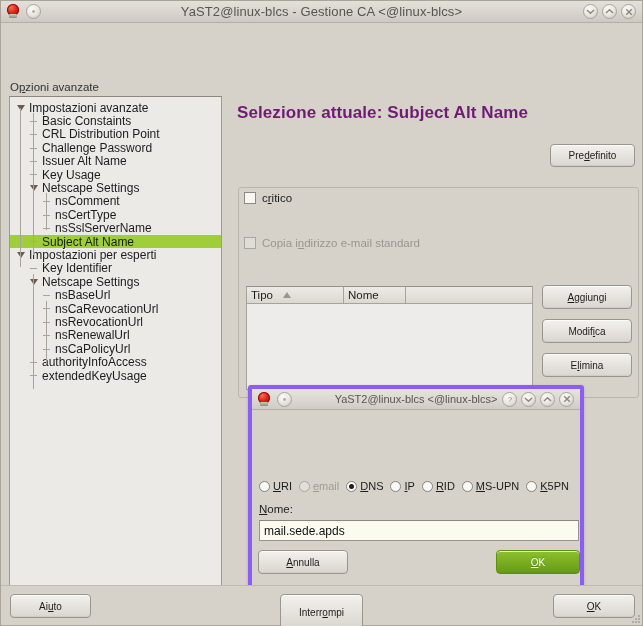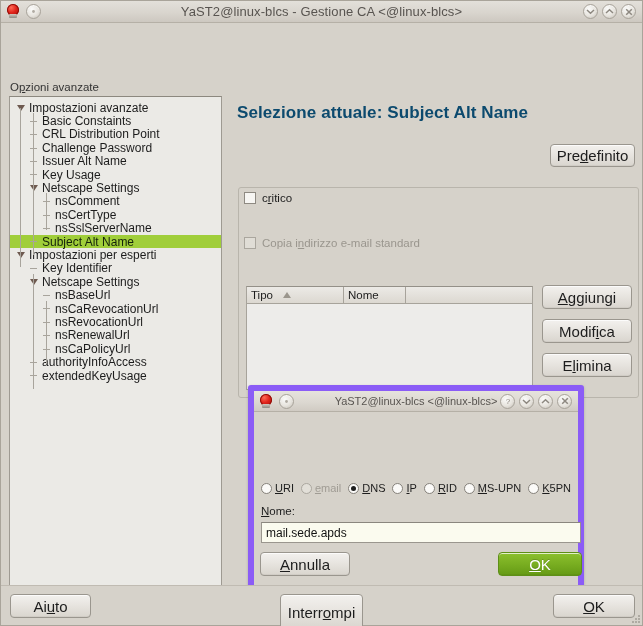--- a/index.html
+++ b/index.html
@@ -116,30 +116,30 @@
     background: #a0ce3a;
   }
   .tnode.sel .lbl { color: #14230a; }
 
   
   .vline { position: absolute; width: 1px; background: #a8a49c; }
 
   
   .heading {
     position: absolute; left: 236px; top: 80px;
-    font-size: 17px; font-weight: bold; color: #0c4a6e;
+    font-size: 17px; font-weight: bold; color: #701a75;
     letter-spacing: .1px;
   }
 
   .btn {
     background: linear-gradient(to bottom, #f3f1ee 0%, #e7e4df 48%, #d9d5ce 100%);
     border: 1px solid #9a968e;
     border-radius: 4px;
     font-family: "Liberation Sans", sans-serif;
-    font-size: 15px;
+    font-size: 10px;
     color: #1d1d1d;
     padding: 0;
     display: flex; align-items: center; justify-content: center;
     box-shadow: 0 1px 0 rgba(255,255,255,.75) inset, 0 -1px 0 rgba(0,0,0,.04) inset;
     cursor: default;
   }
   .btn u { text-decoration: underline; }
 
   #default-btn { position: absolute; left: 549px; top: 121px; width: 85px; height: 23px; }
 
@@ -211,21 +211,21 @@
     opacity: .55;
   }
   .resize-grip i {
     position: absolute; background: #8e8a82; width: 2px; height: 2px;
   }
 
   
   #dialog {
     position: absolute; left: 247px; top: 362px; width: 336px; height: 213px;
     background: #d6d2ca;
-    border: 6px solid #8b5cf6;
+    border: 4px solid #8b5cf6;
     border-radius: 3px;
     box-shadow: 0 1px 3px rgba(0,0,0,.18);
   }
   .dlg-titlebar {
     height: 21px;
     background: linear-gradient(to bottom, #e6e3dd 0%, #dcd8d1 55%, #d0cbc3 100%);
     border-bottom: 1px solid #b5b0a6;
     display: flex; align-items: center; position: relative;
   }
   .dlg-title {

